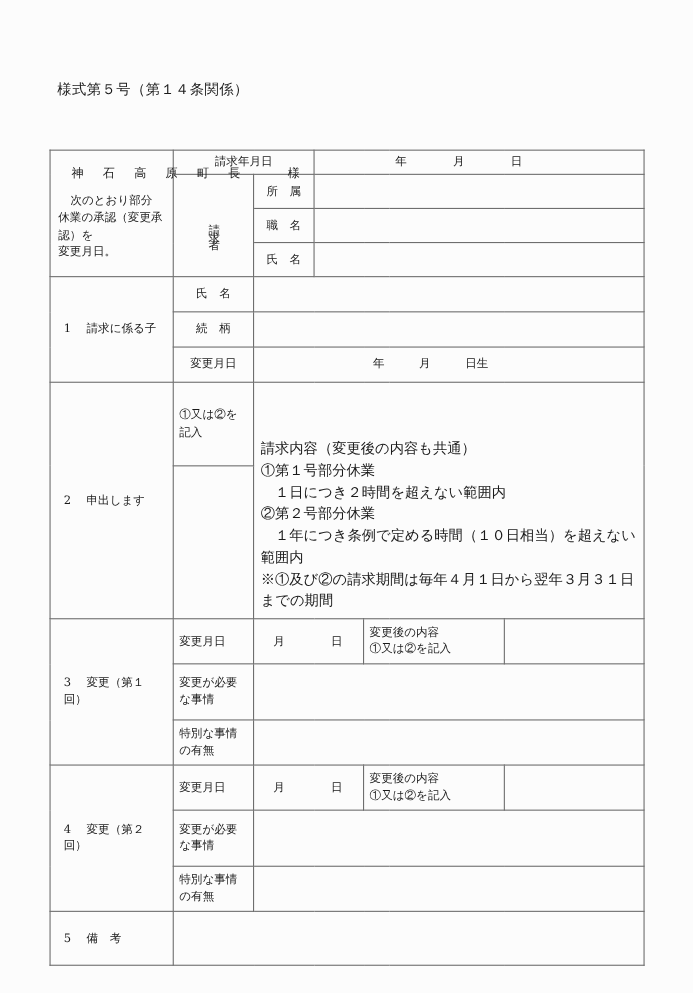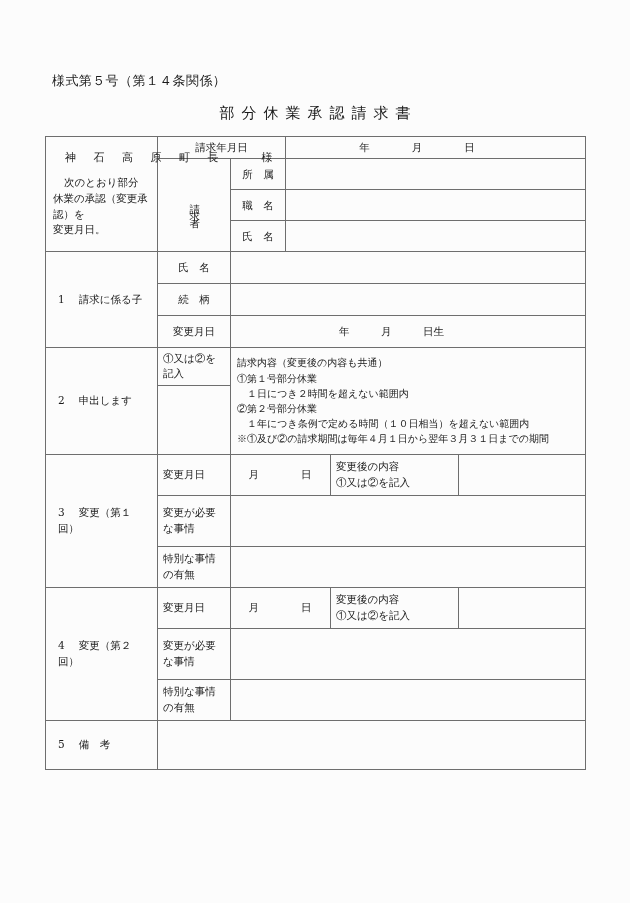--- a/index.html
+++ b/index.html
@@ -53,21 +53,21 @@
   table.grid td {
     border: 1px solid #6e6e6e;
     font-size: 10.5px;
     line-height: 1.45;
     padding: 3px 5px;
     vertical-align: middle;
     word-break: break-all;
   }
   .vmid { vertical-align: middle; }
   .vtop { vertical-align: top; }
-  .c { text-align: center; font-family: Liberation Serif, serif; }
+  .c { text-align: center; }
   .nowrap { white-space: nowrap; }
 
   
   .vert-label {
     writing-mode: vertical-rl;
     text-orientation: upright;
     letter-spacing: 7px;
     line-height: 1;
     margin: 0 auto;
     display: block;
@@ -83,24 +83,25 @@
   .intent {
     font-size: 10.5px;
     line-height: 1.5;
     margin-top: 9px;
   }
   .intent .ind { text-indent: 11px; display: block; }
   .left-cell-inner {
     padding: 6px 4px 6px 2px;
   }
   .content-block {
-    font-size: 10px;
+    font-size: 13px;
     line-height: 1.52;
     white-space: pre-line;
     padding: 2px 0 2px 1px;
+    margin-top: 46px;
   }
   .small-lbl { font-size: 10.5px; line-height: 1.45; }
   .note {
     position: absolute;
     left: 52px;
     top: 762px;
     width: 534px;
     font-size: 10px;
     line-height: 1.52;
     text-indent: 0;
@@ -114,21 +115,20 @@
   }
   .fill { }
 </style>
 </head>
 <body>
 
 <div class="page">
 
   <div class="form-no">様式第５号（第１４条関係）</div>
 
-  <div class="doc-title">部分休業承認請求書</div>
 
   <table class="grid">
     <colgroup>
       <col style="width:112px">
       <col style="width:73px">
       <col style="width:55px">
       <col style="width:45px">
       <col style="width:23px">
       <col style="width:105px">
       <col style="width:127px">

